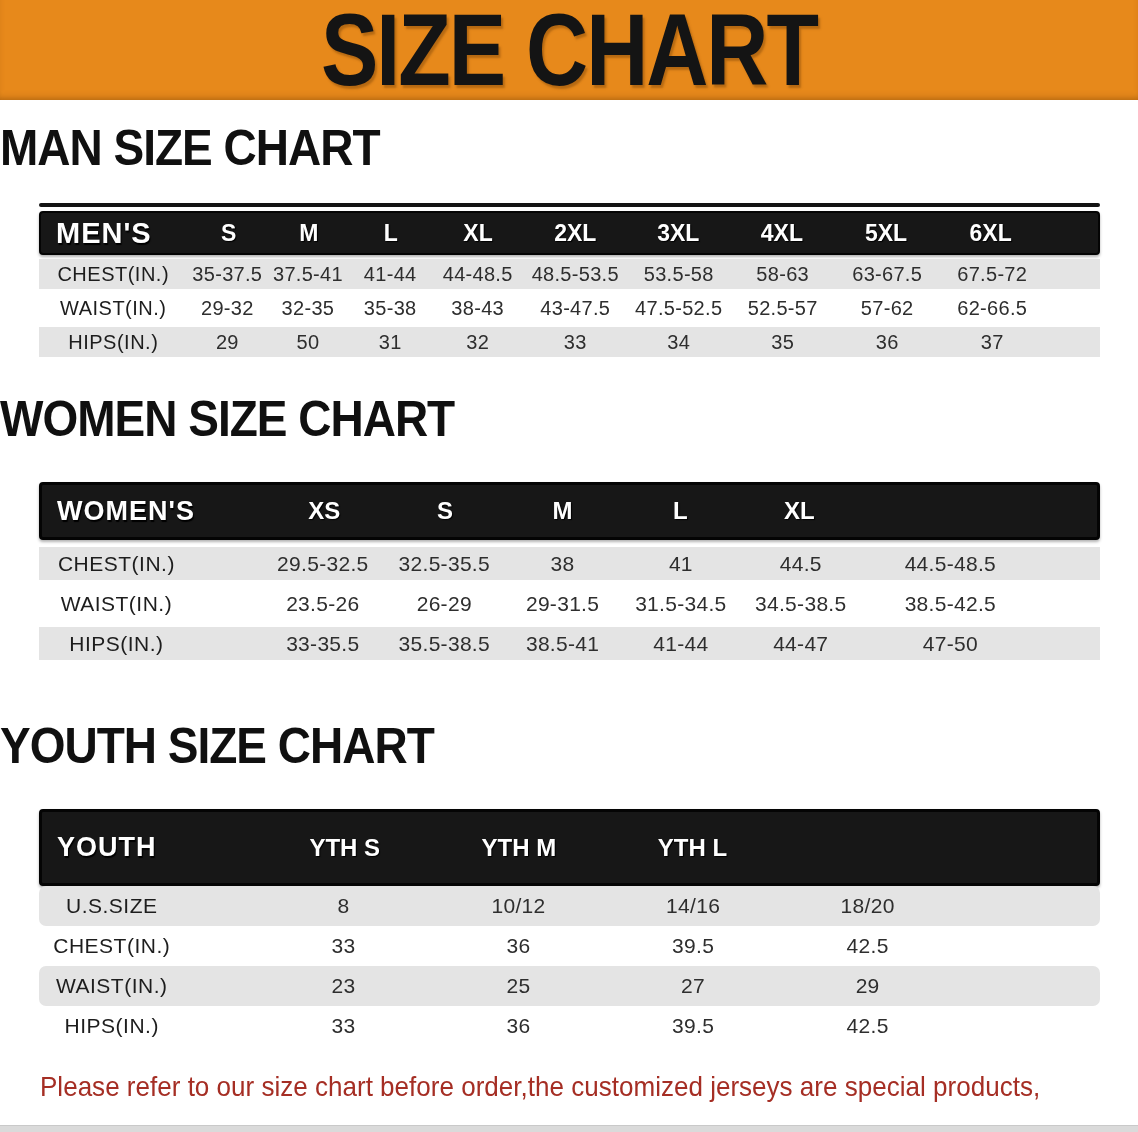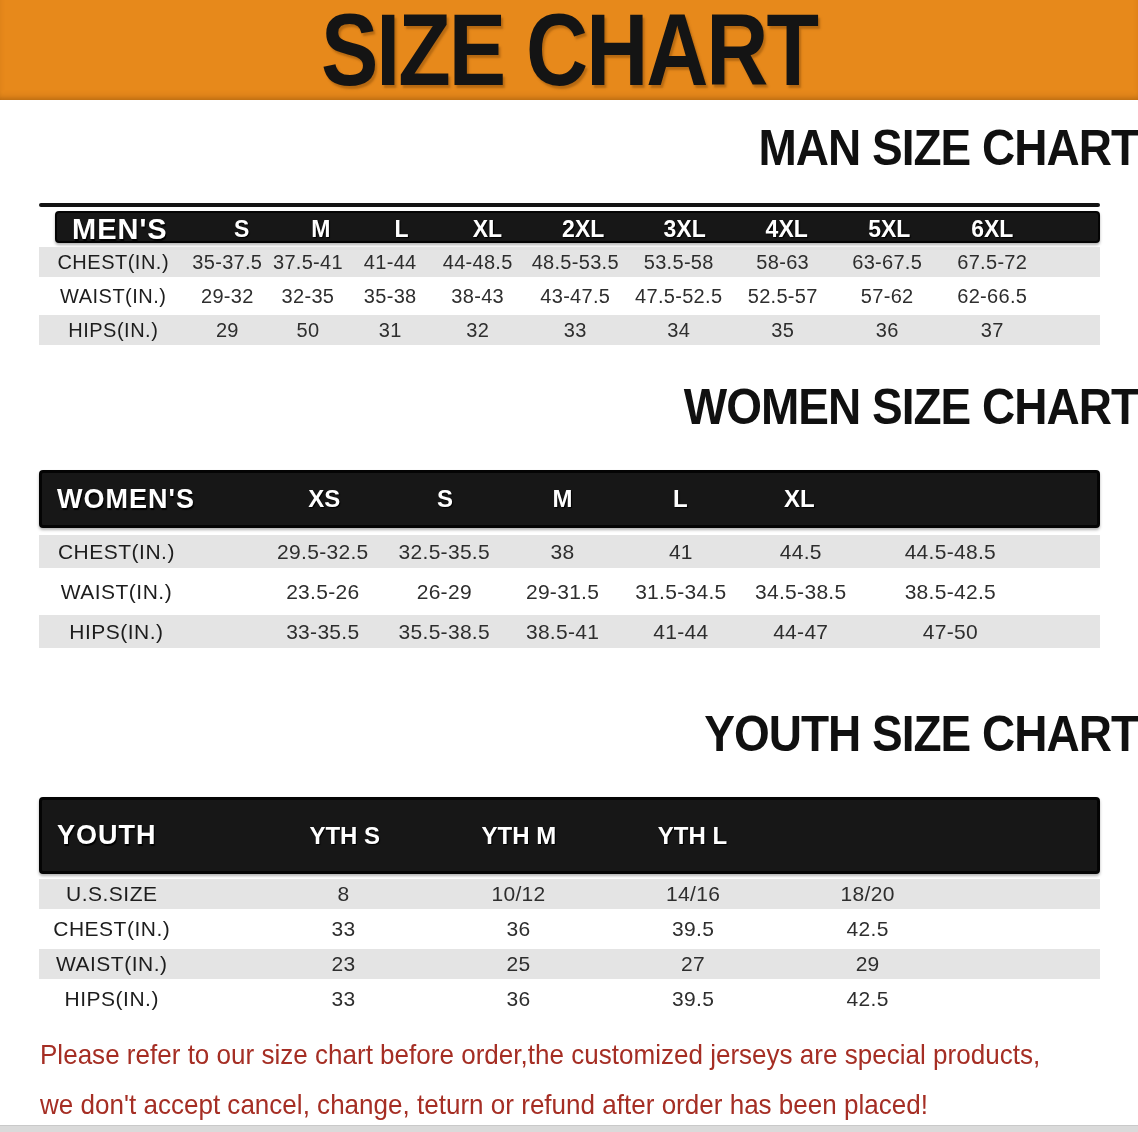--- a/index.html
+++ b/index.html
@@ -20,21 +20,21 @@
   }
   .banner-title {
     font-size: 86px; font-weight: bold; color: #141414;
     letter-spacing: -2px; line-height: 100px;
     transform: scaleY(1.18);
     text-shadow: 2px 2px 2px rgba(90,45,0,.35);
     white-space: nowrap;
   }
 
   
-  .sec-heading { text-align: right; line-height: 52px; }
+  .sec-heading { text-align: left; line-height: 52px; }
   .sec-heading span {
     display: inline-block;
     font-size: 46px; font-weight: bold; color: #101010;
     letter-spacing: -1px; transform: scaleY(1.08);
     white-space: nowrap;
   }
   #men-heading   { margin-top: 22px; }
   #women-heading { margin-top: 36px; }
   #youth-heading { margin-top: 60px; }
 
@@ -49,21 +49,21 @@
   .band {
     display: grid; grid-template-columns: var(--cols);
     align-items: center;
     background: #171717;
     border: 3px solid #040404;
     border-radius: 4px;
     color: #ffffff;
     box-shadow: 0 2px 3px rgba(0,0,0,.3);
     box-sizing: border-box;
   }
-  #men-table .band   { height: 32px; border-width: 2px; margin-left: 16px; }
+  #men-table .band   { height: 44px; border-width: 2px; }
   #women-table .band { height: 58px; }
   #youth-table .band { height: 77px; }
 
   .cell { text-align: center; white-space: nowrap; }
   .corner {
     text-align: left; padding-left: 15px;
     font-weight: bold; letter-spacing: 1px;
     text-shadow: 1px 2px 1px #000;
   }
   #men-table .corner { font-size: 29px; }
@@ -72,21 +72,21 @@
   #men-table .head { font-size: 23px; }
   #women-table .head, #youth-table .head { font-size: 24px; font-weight: bold; }
 
   .trow {
     display: grid; grid-template-columns: var(--cols);
     align-items: center;
   }
   .trow.gray { background: #E4E4E4; }
   #men-table .trow   { height: 30px; margin-top: 4px; font-size: 20px; }
   #women-table .trow { height: 33px; margin-top: 7px; font-size: 21px; }
-  #youth-table .trow { height: 30px; margin-top: 5px; font-size: 21px; }
+  #youth-table .trow { height: 40px; font-size: 21px; border-radius: 7px; }
 
   .label { color: #1d1d1d; letter-spacing: .5px; }
   .val   { color: #2e2e2e; letter-spacing: .3px; }
   #women-table .label { padding-right: 68px; }
   #youth-table .label { padding-right: 72px; }
 
   
   .footnote {
     margin: 16px 0 0 40px;
     font-size: 28px; line-height: 50px;

